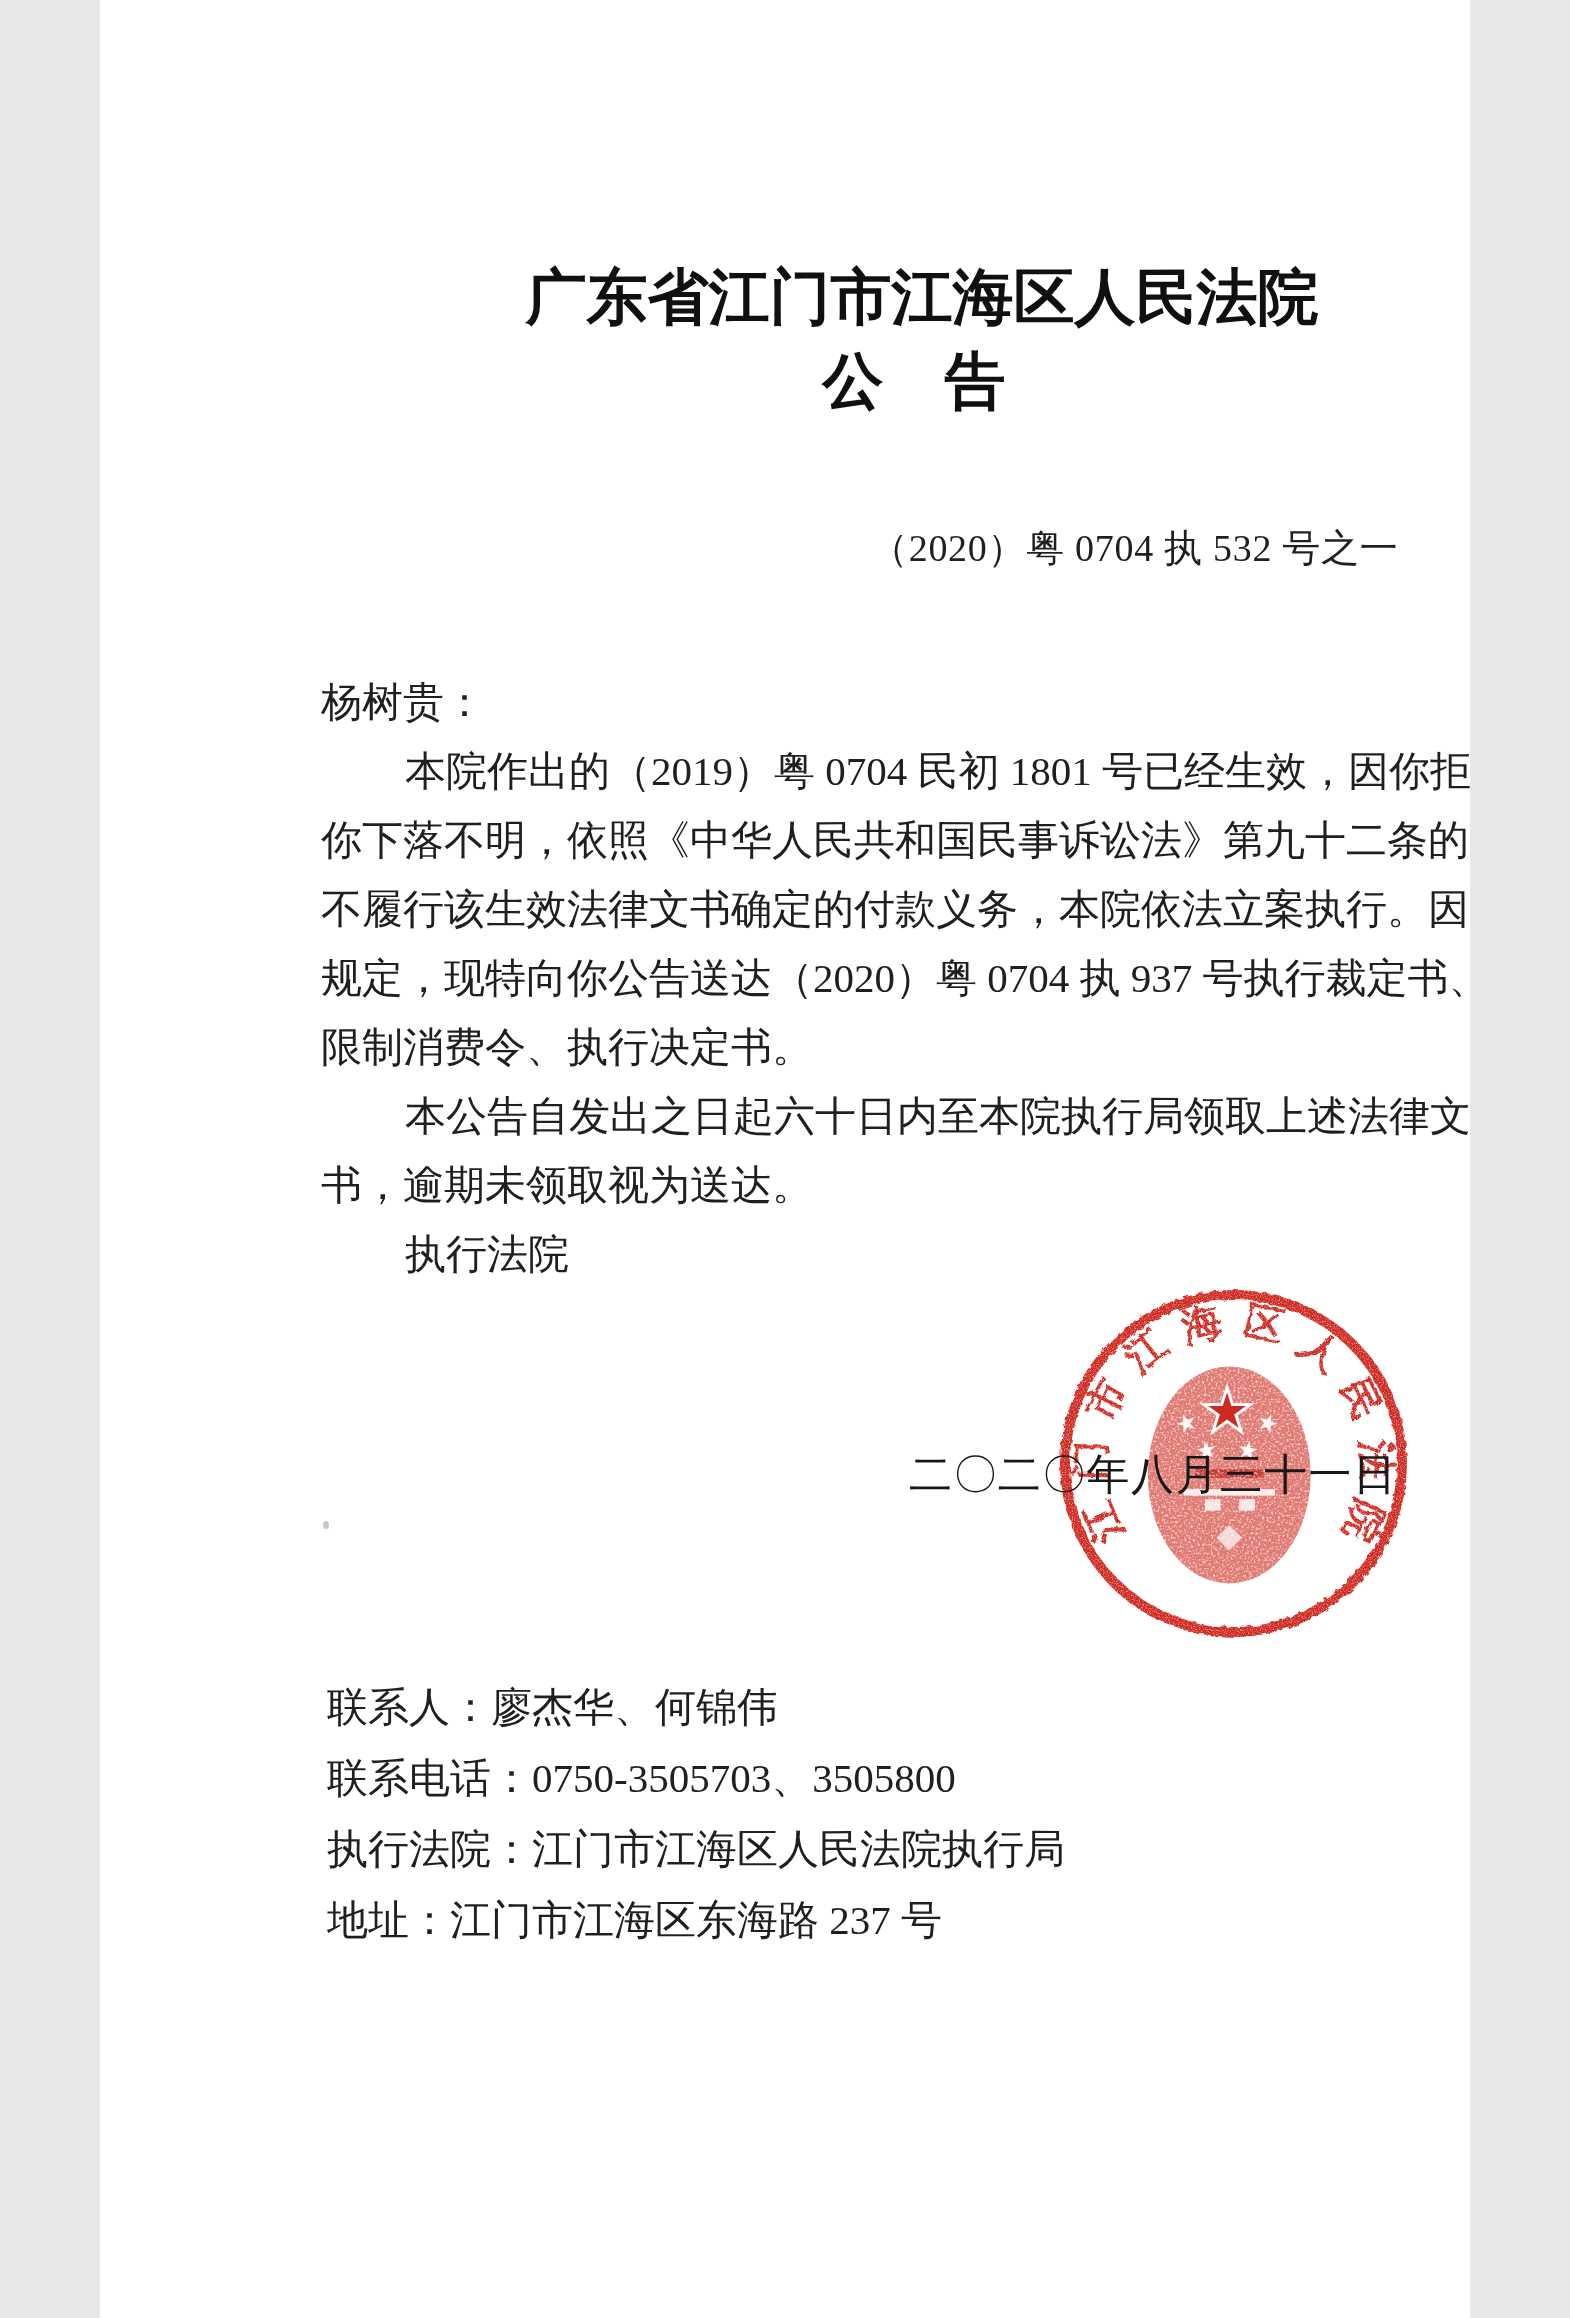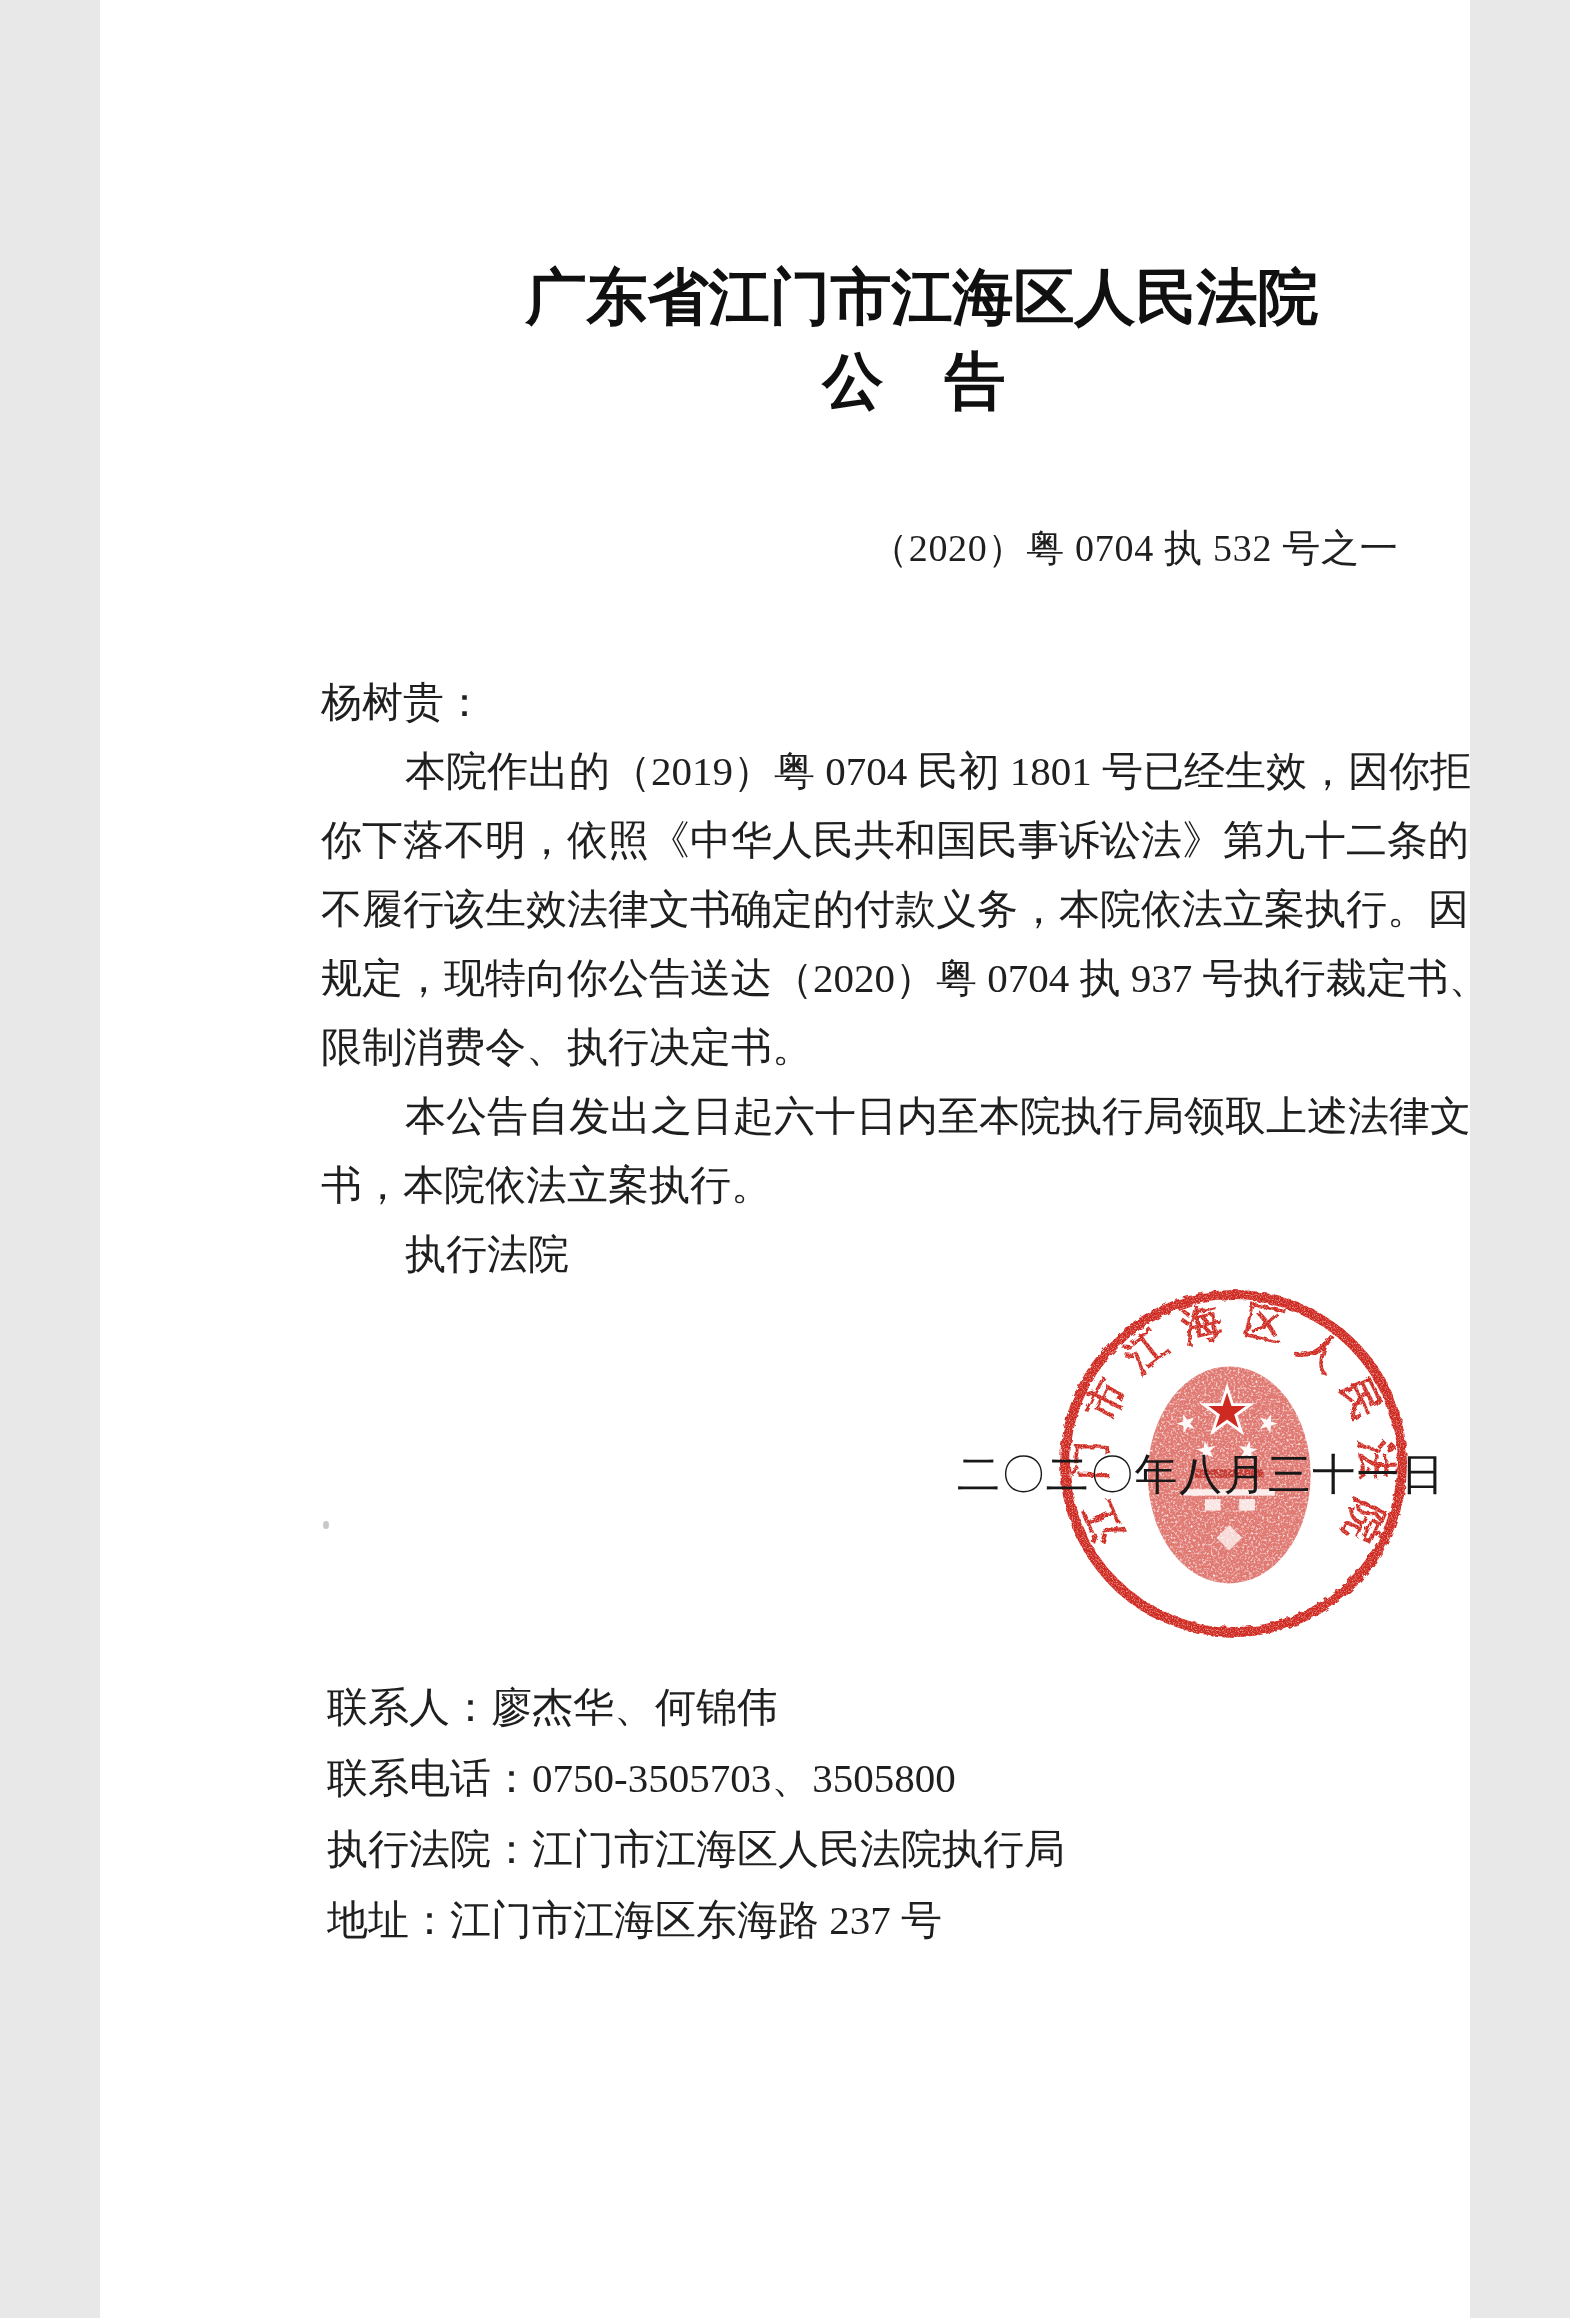--- a/index.html
+++ b/index.html
@@ -26,21 +26,21 @@
     position:absolute;top:523px;left:770px;
     font-size:38px;white-space:nowrap;letter-spacing:0.7px;
   }
   .body-block{
     position:absolute;left:221px;top:668px;
     font-size:41px;line-height:69px;white-space:nowrap;
   }
   .body-block .line{height:69px;}
   .indent{padding-left:84px;}
   .date-line{
-    position:absolute;left:857px;top:1446px;z-index:5;
+    position:absolute;left:809px;top:1446px;z-index:5;
     font-size:43px;letter-spacing:1.4px;white-space:nowrap;color:#181818;
   }
   .seal{
     position:absolute;left:955px;top:1285px;width:357px;height:357px;z-index:4;
   }
   .seal svg{display:block;width:100%;height:100%;}
   #seal-ring-text text{
     font-family:"Liberation Serif","DejaVu Serif",serif;
     font-size:56px;font-weight:bold;fill:#cf2a22;
   }
@@ -72,21 +72,21 @@
   <div class="case-number">（2020）粤 0704 执 532 号之一</div>
 
   <div class="body-block">
     <div class="line">杨树贵：</div>
     <div class="line indent">本院作出的（2019）粤 0704 民初 1801 号已经生效，因你拒</div>
     <div class="line">你下落不明，依照《中华人民共和国民事诉讼法》第九十二条的</div>
     <div class="line">不履行该生效法律文书确定的付款义务，本院依法立案执行。因</div>
     <div class="line">规定，现特向你公告送达（2020）粤 0704 执 937 号执行裁定书、</div>
     <div class="line">限制消费令、执行决定书。</div>
     <div class="line indent">本公告自发出之日起六十日内至本院执行局领取上述法律文</div>
-    <div class="line">书，本院依法立案执行。</div>
+    <div class="line">书，逾期未领取视为送达。</div>
     <div class="line indent">执行法院</div>
   </div>
 
   <div class="date-line">二〇二〇年八月三十一日</div>
 
   <div class="seal">
     <svg viewBox="0 0 500 500">
       <defs>
         <filter id="stamp-rough" x="-15%" y="-15%" width="130%" height="130%">
           <feTurbulence type="fractalNoise" baseFrequency="0.11" numOctaves="2" seed="7" result="n"></feTurbulence>

